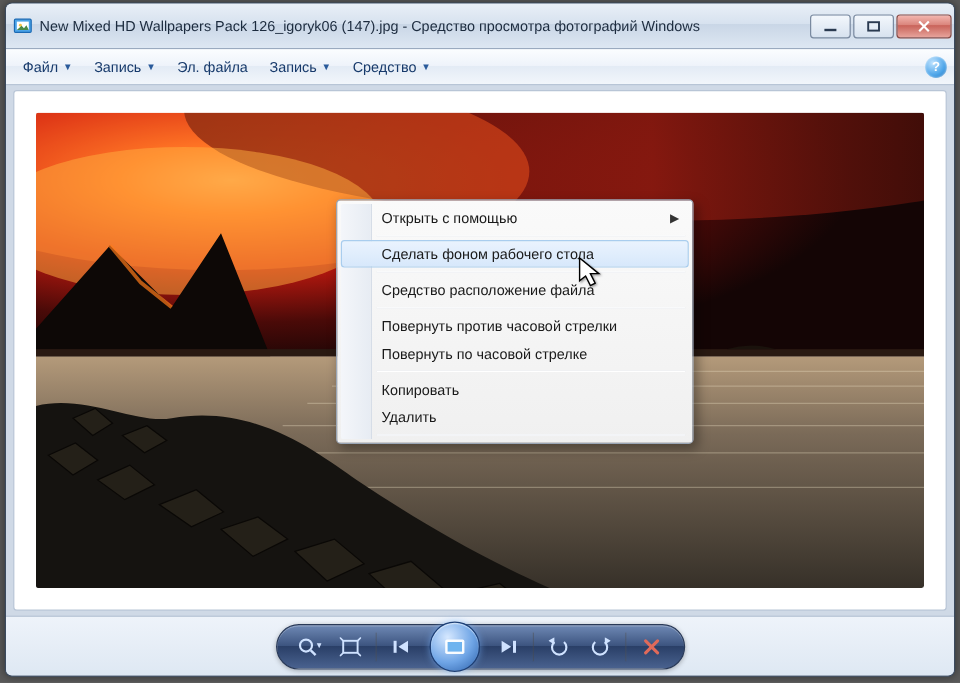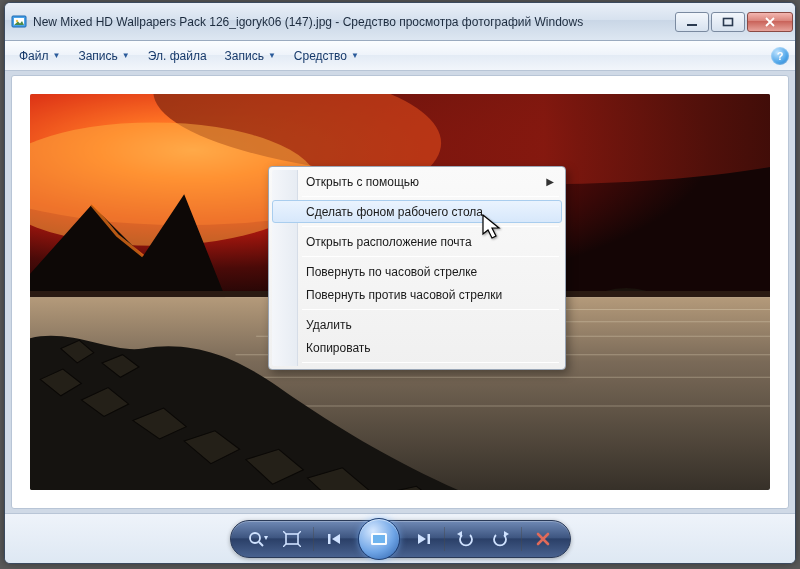--- a/index.html
+++ b/index.html
@@ -34,21 +34,21 @@
   .tool-item .chev { font-size:8px; color:#2a5a9a; }
   .toolbar .help { margin-left:auto; width:18px; height:18px; border-radius:50%;
     background:radial-gradient(circle at 35% 30%, #bfe3ff, #4aa3e8 60%, #1b69b3);
     color:#fff; display:flex; align-items:center; justify-content:center; font-weight:bold; font-size:11px; box-shadow:inset 0 0 2px rgba(255,255,255,.8);}
   
   .content { flex:1; background:#fff; margin:4px 6px; border:1px solid #b8c5d6; border-radius:3px; position:relative; overflow:hidden; }
   .photo { position:absolute; inset:18px 18px 18px 18px; border-radius:2px; overflow:hidden; }
   .photo svg { width:100%; height:100%; display:block; }
   
   .ctx {
-    position:absolute; left:256px; top:90px; width:298px;
+    position:absolute; left:268px; top:90px; width:298px;
     background:linear-gradient(#fafafa,#f0f0f0);
     border:1px solid #9aa6b6; border-radius:4px;
     box-shadow:3px 4px 10px rgba(0,0,0,.35);
     padding:3px; z-index:50;
   }
   .ctx .gutter { position:absolute; left:3px; top:3px; bottom:3px; width:26px;
     background:linear-gradient(to right,#f4f6fa,#e7ecf3); border-right:1px solid #d6dde7; border-radius:2px 0 0 2px;}
   .ctx-item { position:relative; height:23px; display:flex; align-items:center; padding-left:34px; padding-right:22px; color:#1a1a1a; border-radius:3px; }
   .ctx-item.hov { background:linear-gradient(#eaf3fe,#d7e8fb); border:1px solid #a9cdee; padding-left:33px; padding-right:21px; height:23px; }
   .ctx-item .sub { position:absolute; right:8px; font-size:10px; color:#333; }
@@ -203,35 +203,35 @@
       <div class="ctx-item">
         <span>Открыть с помощью</span>
         <span class="sub">▶</span>
       </div>
       <div class="ctx-sep"></div>
       <div class="ctx-item hov">
         <span>Сделать фоном рабочего стола</span>
       </div>
       <div class="ctx-sep"></div>
       <div class="ctx-item">
-        <span>Открыть расположение почта</span>
-      </div>
-      <div class="ctx-sep"></div>
+        <span>Средство расположение файла</span>
+      </div>
+      <div class="ctx-sep"></div>
+      <div class="ctx-item">
+        <span>Повернуть против часовой стрелки</span>
+      </div>
       <div class="ctx-item">
         <span>Повернуть по часовой стрелке</span>
       </div>
-      <div class="ctx-item">
-        <span>Повернуть против часовой стрелки</span>
-      </div>
-      <div class="ctx-sep"></div>
+      <div class="ctx-sep"></div>
+      <div class="ctx-item">
+        <span>Копировать</span>
+      </div>
       <div class="ctx-item">
         <span>Удалить</span>
-      </div>
-      <div class="ctx-item">
-        <span>Копировать</span>
       </div>
       <div class="ctx-sep"></div>
     </div>
 
     <svg class="cursor" width="22" height="28">
       <path d="M1 1 L1 20 L6 16 L10 24 L14 22 L10 14 L17 14 Z" fill="#fff" stroke="#000" stroke-width="1.2"></path>
     </svg>
   </div>
 
   <div class="bottom">

